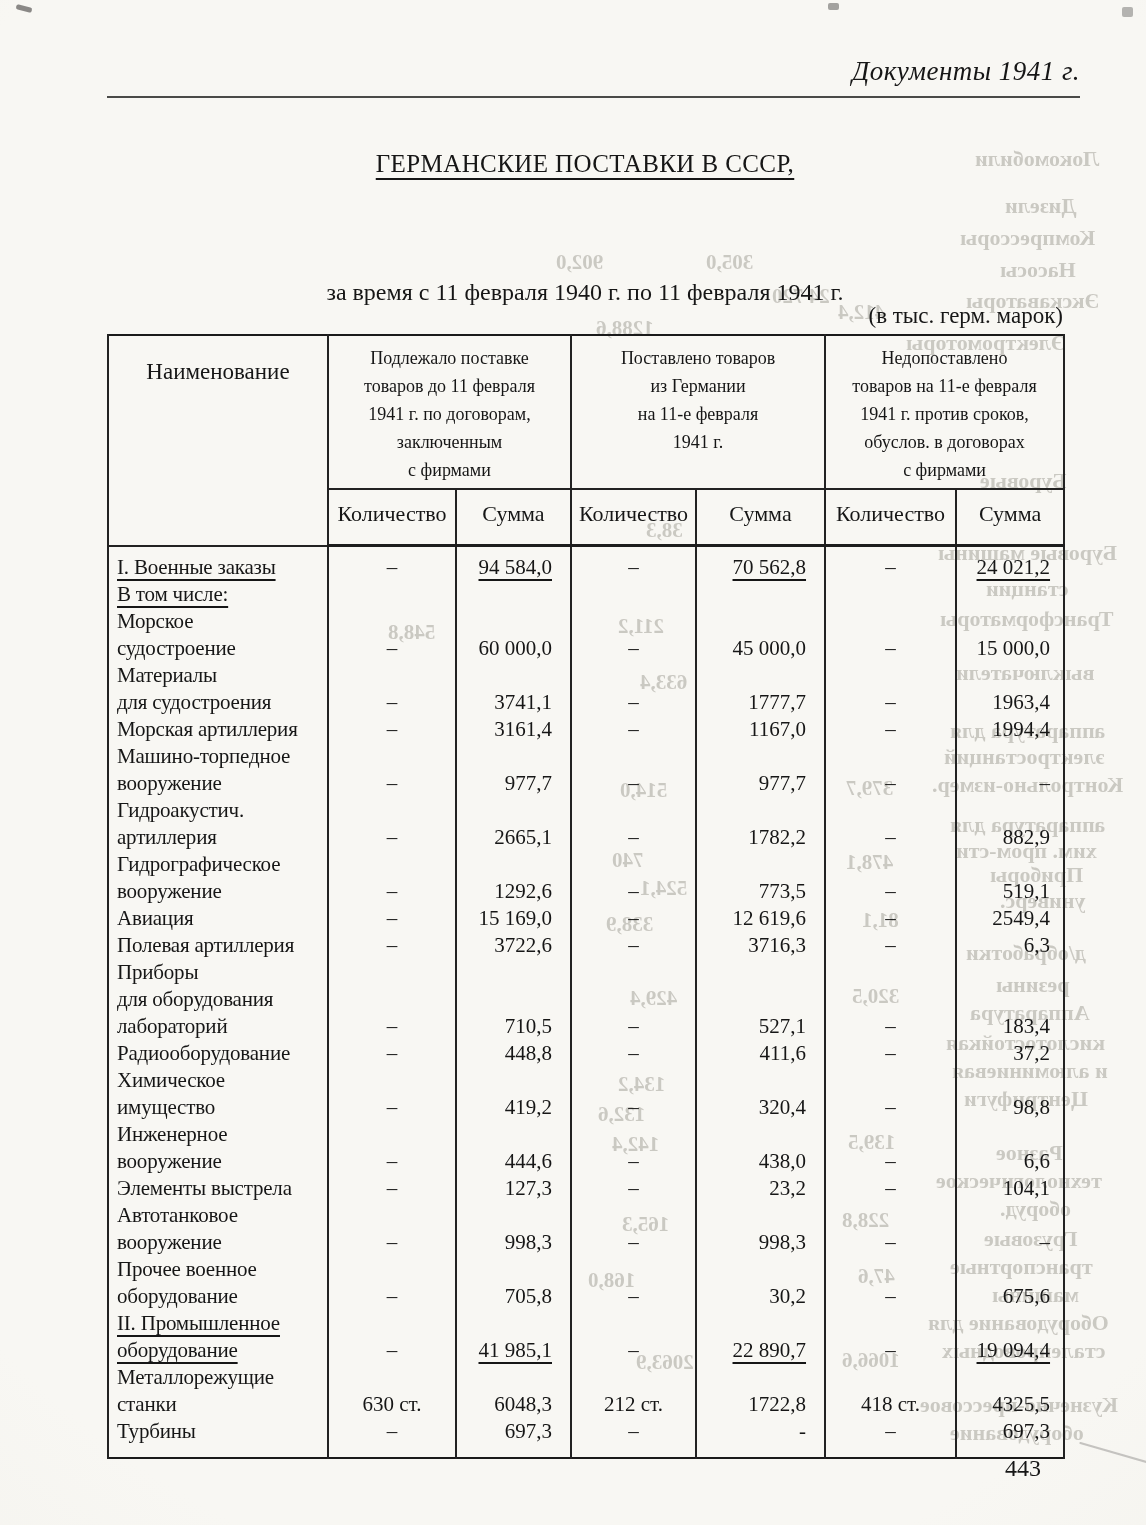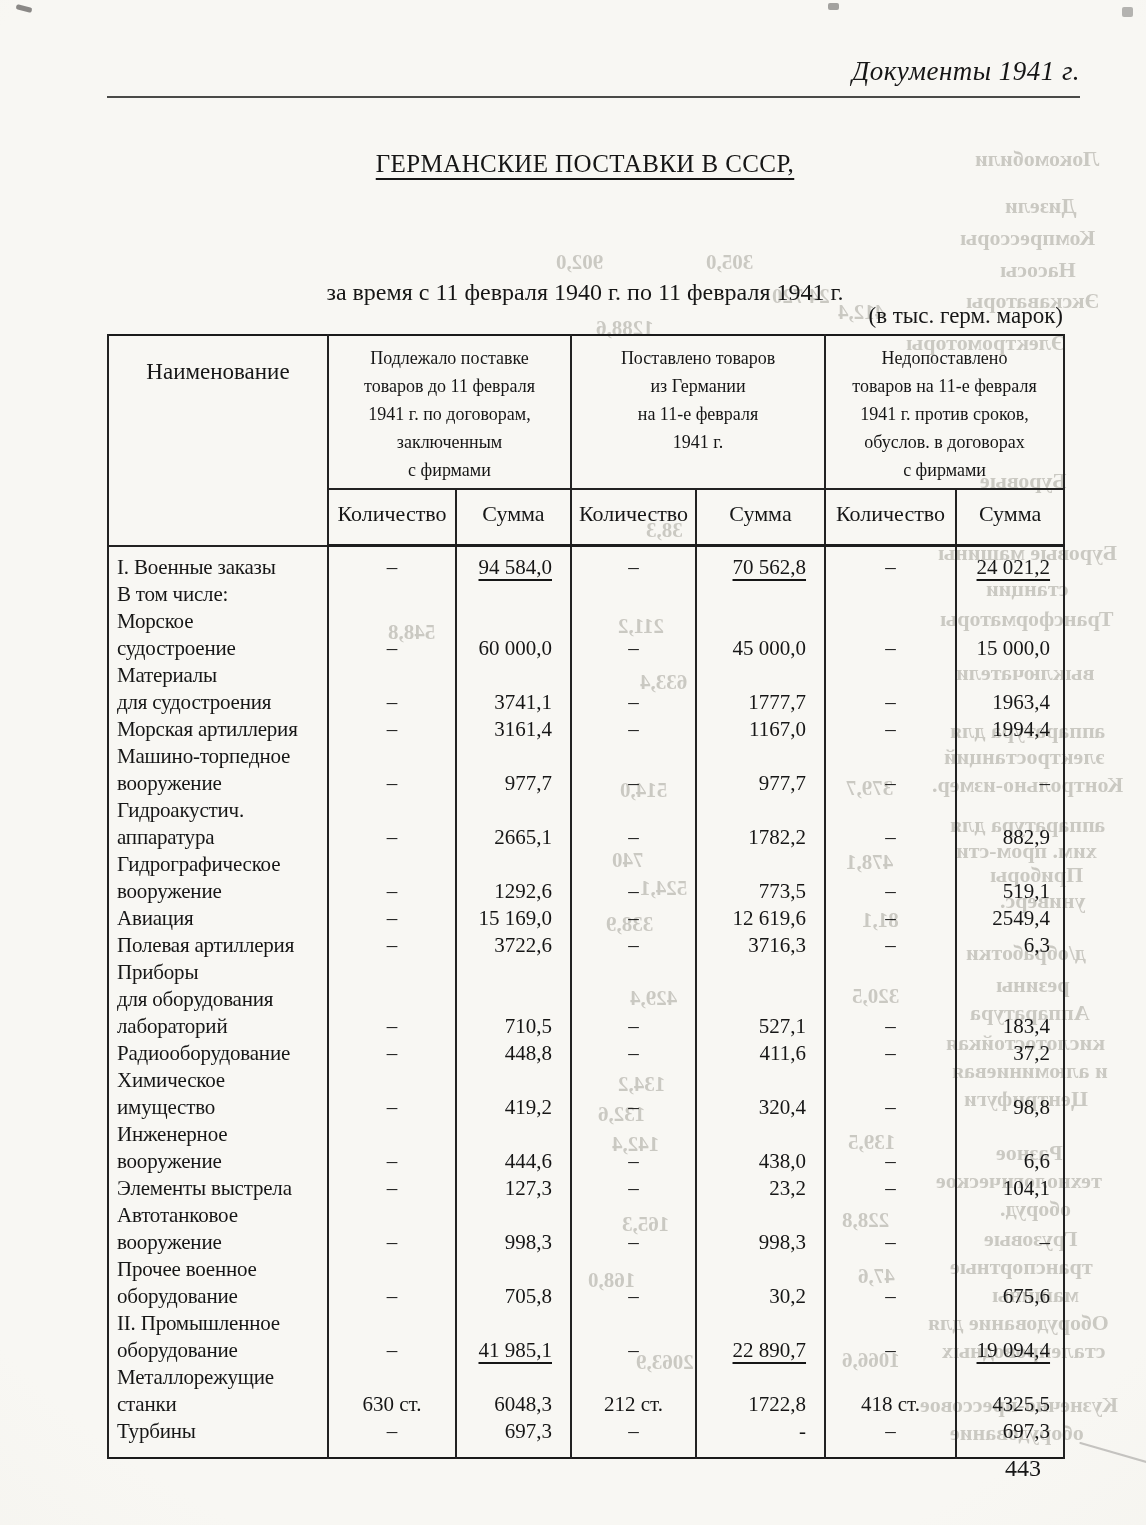--- a/index.html
+++ b/index.html
@@ -121,20 +121,21 @@
     padding-left: 8px !important;
     white-space: pre-line;
     letter-spacing: -0.2px;
   }
   td.c-qty { text-align: center; white-space: nowrap; }
   td.c-sum { text-align: right; padding-right: 18px !important; white-space: nowrap; }
   .main-table tbody tr:first-child td.c-label { padding-top: 7px; }
   .main-table td:last-child { padding-right: 13px !important; margin-left: 37px; }
 
   .u {
+    text-decoration: underline;
     text-underline-offset: 5px;
     text-decoration-thickness: 1.5px;
     margin-left: 48px;
   }
   .u-num {
     text-decoration: underline;
     text-underline-offset: 5px;
     text-decoration-thickness: 1.5px;
   }
 
@@ -320,21 +321,21 @@
 вооружение</td>
       <td class="c-qty">–</td>
       <td class="c-sum">977,7</td>
       <td class="c-qty">–</td>
       <td class="c-sum">977,7</td>
       <td class="c-qty">–</td>
       <td class="c-sum">–</td>
     </tr>
           <tr>
       <td class="c-label">Гидроакустич.
-аппаратура</td>
+артиллерия</td>
       <td class="c-qty">–</td>
       <td class="c-sum">2665,1</td>
       <td class="c-qty">–</td>
       <td class="c-sum">1782,2</td>
       <td class="c-qty">–</td>
       <td class="c-sum">882,9</td>
     </tr>
           <tr>
       <td class="c-label">Гидрографическое
 вооружение</td>

